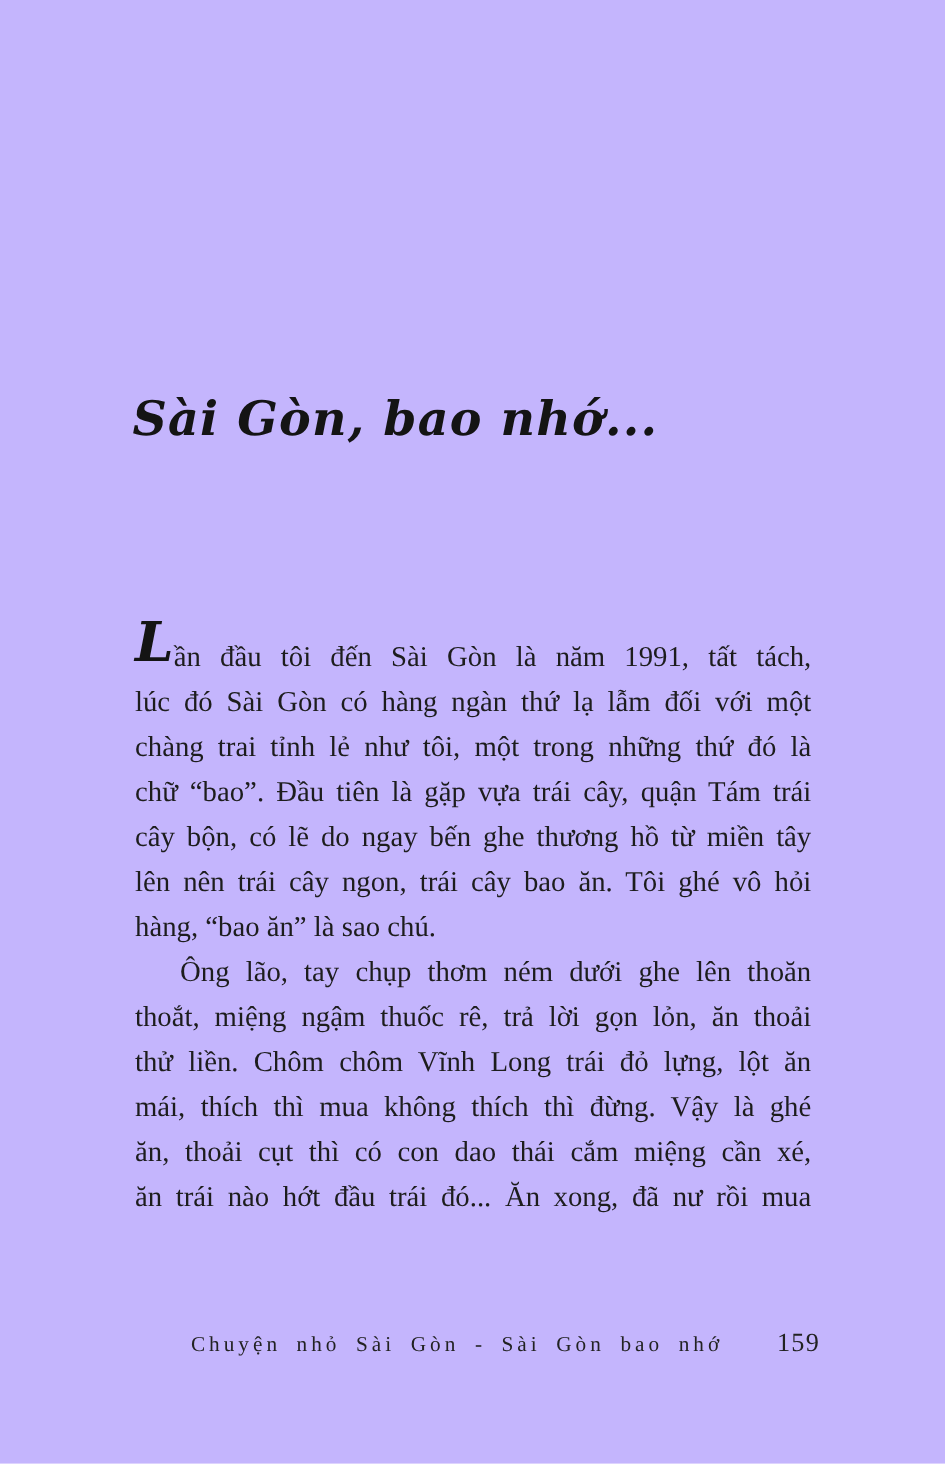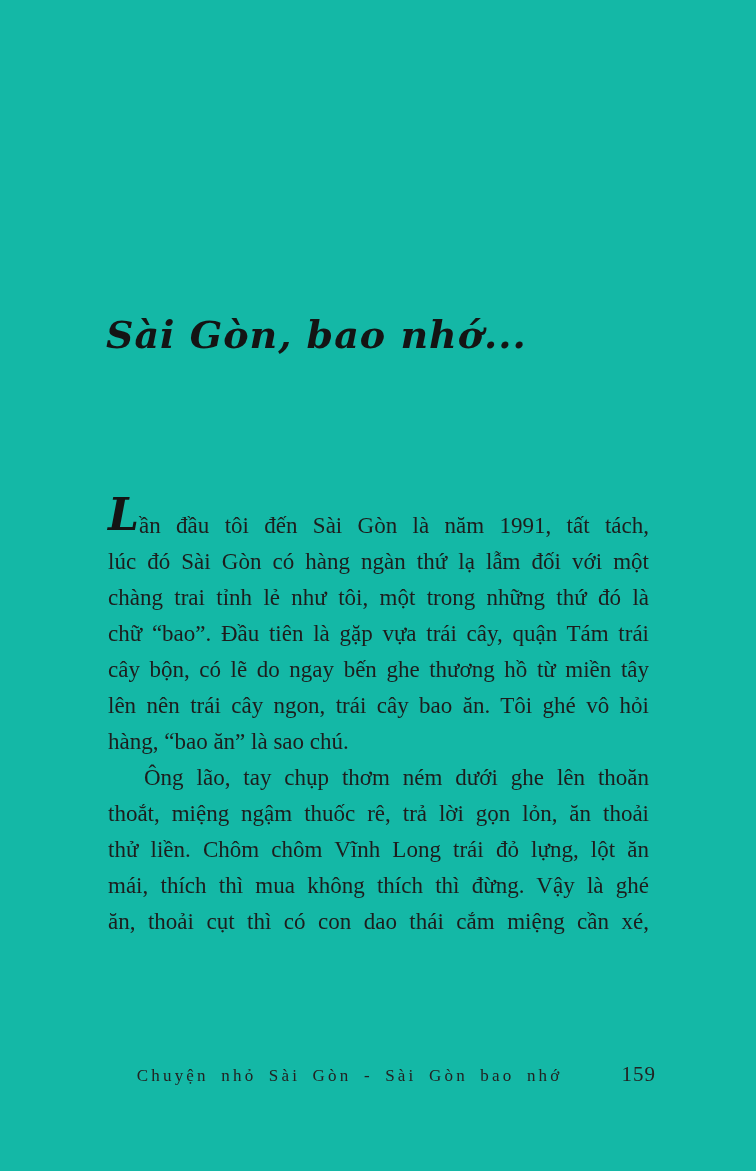--- a/index.html
+++ b/index.html
@@ -1,21 +1,21 @@
 <!DOCTYPE html>
 <html><head>
 <meta charset="utf-8">
 <style>
   html, body { margin: 0; padding: 0; background: #ffffff; }
 
   .page {
     position: relative;
     width: 756px;
     height: 1171px;
-    background: #14b8a6;
+    background: #c4b5fd;
     overflow: hidden;
     font-family: "Liberation Serif", "DejaVu Serif", serif;
     color: #1d1d1d;
   }
 
   
   .chapter-title {
     position: absolute;
     left: 106px;
     top: 312px;
@@ -66,21 +66,21 @@
 
   
   .footer {
     position: absolute;
     left: 108px;
     top: 1062px;
     width: 548px;
     display: flex;
     justify-content: flex-end;
     align-items: baseline;
-    gap: 24px;
+    gap: 8px;
     color: #222222;
   }
   .running-title {
     font-size: 17px;
     letter-spacing: 3.2px;
     word-spacing: 5px;
     white-space: nowrap;
   }
   .page-number {
     font-size: 21px;
@@ -103,20 +103,21 @@
       <div class="bline">chàng trai tỉnh lẻ như tôi, một trong những thứ đó là</div>
       <div class="bline">chữ “bao”. Đầu tiên là gặp vựa trái cây, quận Tám trái</div>
       <div class="bline">cây bộn, có lẽ do ngay bến ghe thương hồ từ miền tây</div>
       <div class="bline">lên nên trái cây ngon, trái cây bao ăn. Tôi ghé vô hỏi</div>
       <div class="bline lastline">hàng, “bao ăn” là sao chú.</div>
       <div class="bline indent-first">Ông lão, tay chụp thơm ném dưới ghe lên thoăn</div>
       <div class="bline">thoắt, miệng ngậm thuốc rê, trả lời gọn lỏn, ăn thoải</div>
       <div class="bline">thử liền. Chôm chôm Vĩnh Long trái đỏ lựng, lột ăn</div>
       <div class="bline">mái, thích thì mua không thích thì đừng. Vậy là ghé</div>
       <div class="bline">ăn, thoải cụt thì có con dao thái cắm miệng cần xé,</div>
+      <div class="bline">ăn trái nào hớt đầu trái đó... Ăn xong, đã nư rồi mua</div>
     </div>
 
   <div class="footer">
     <span class="running-title">Chuyện nhỏ Sài Gòn - Sài Gòn bao nhớ</span>
     <span class="page-number">159</span>
   </div>
 
 </div>
 
 </body></html>

